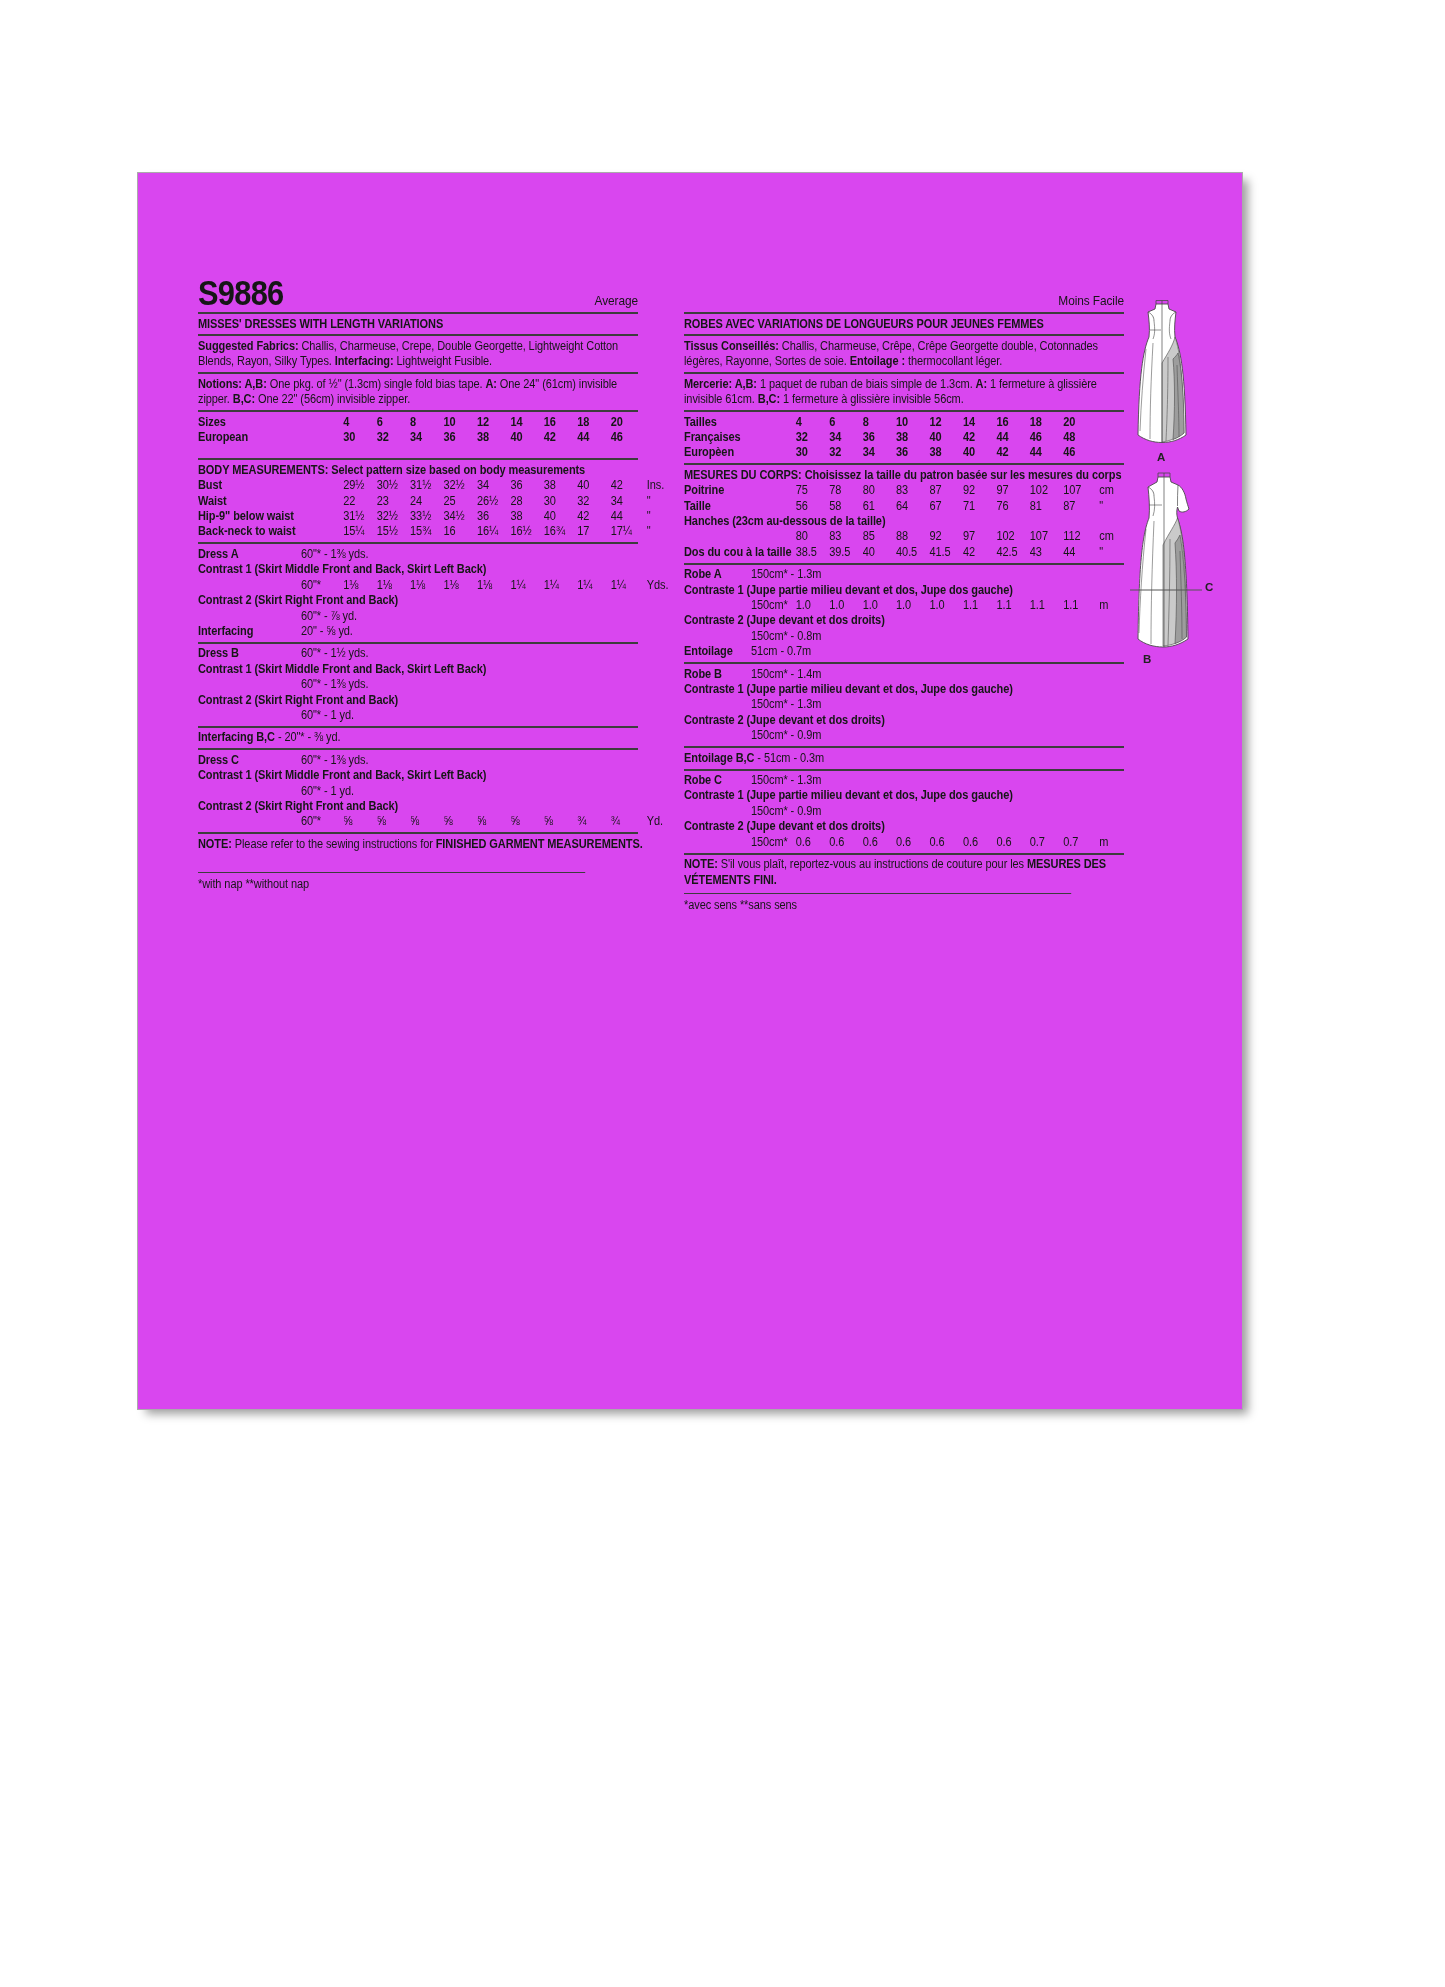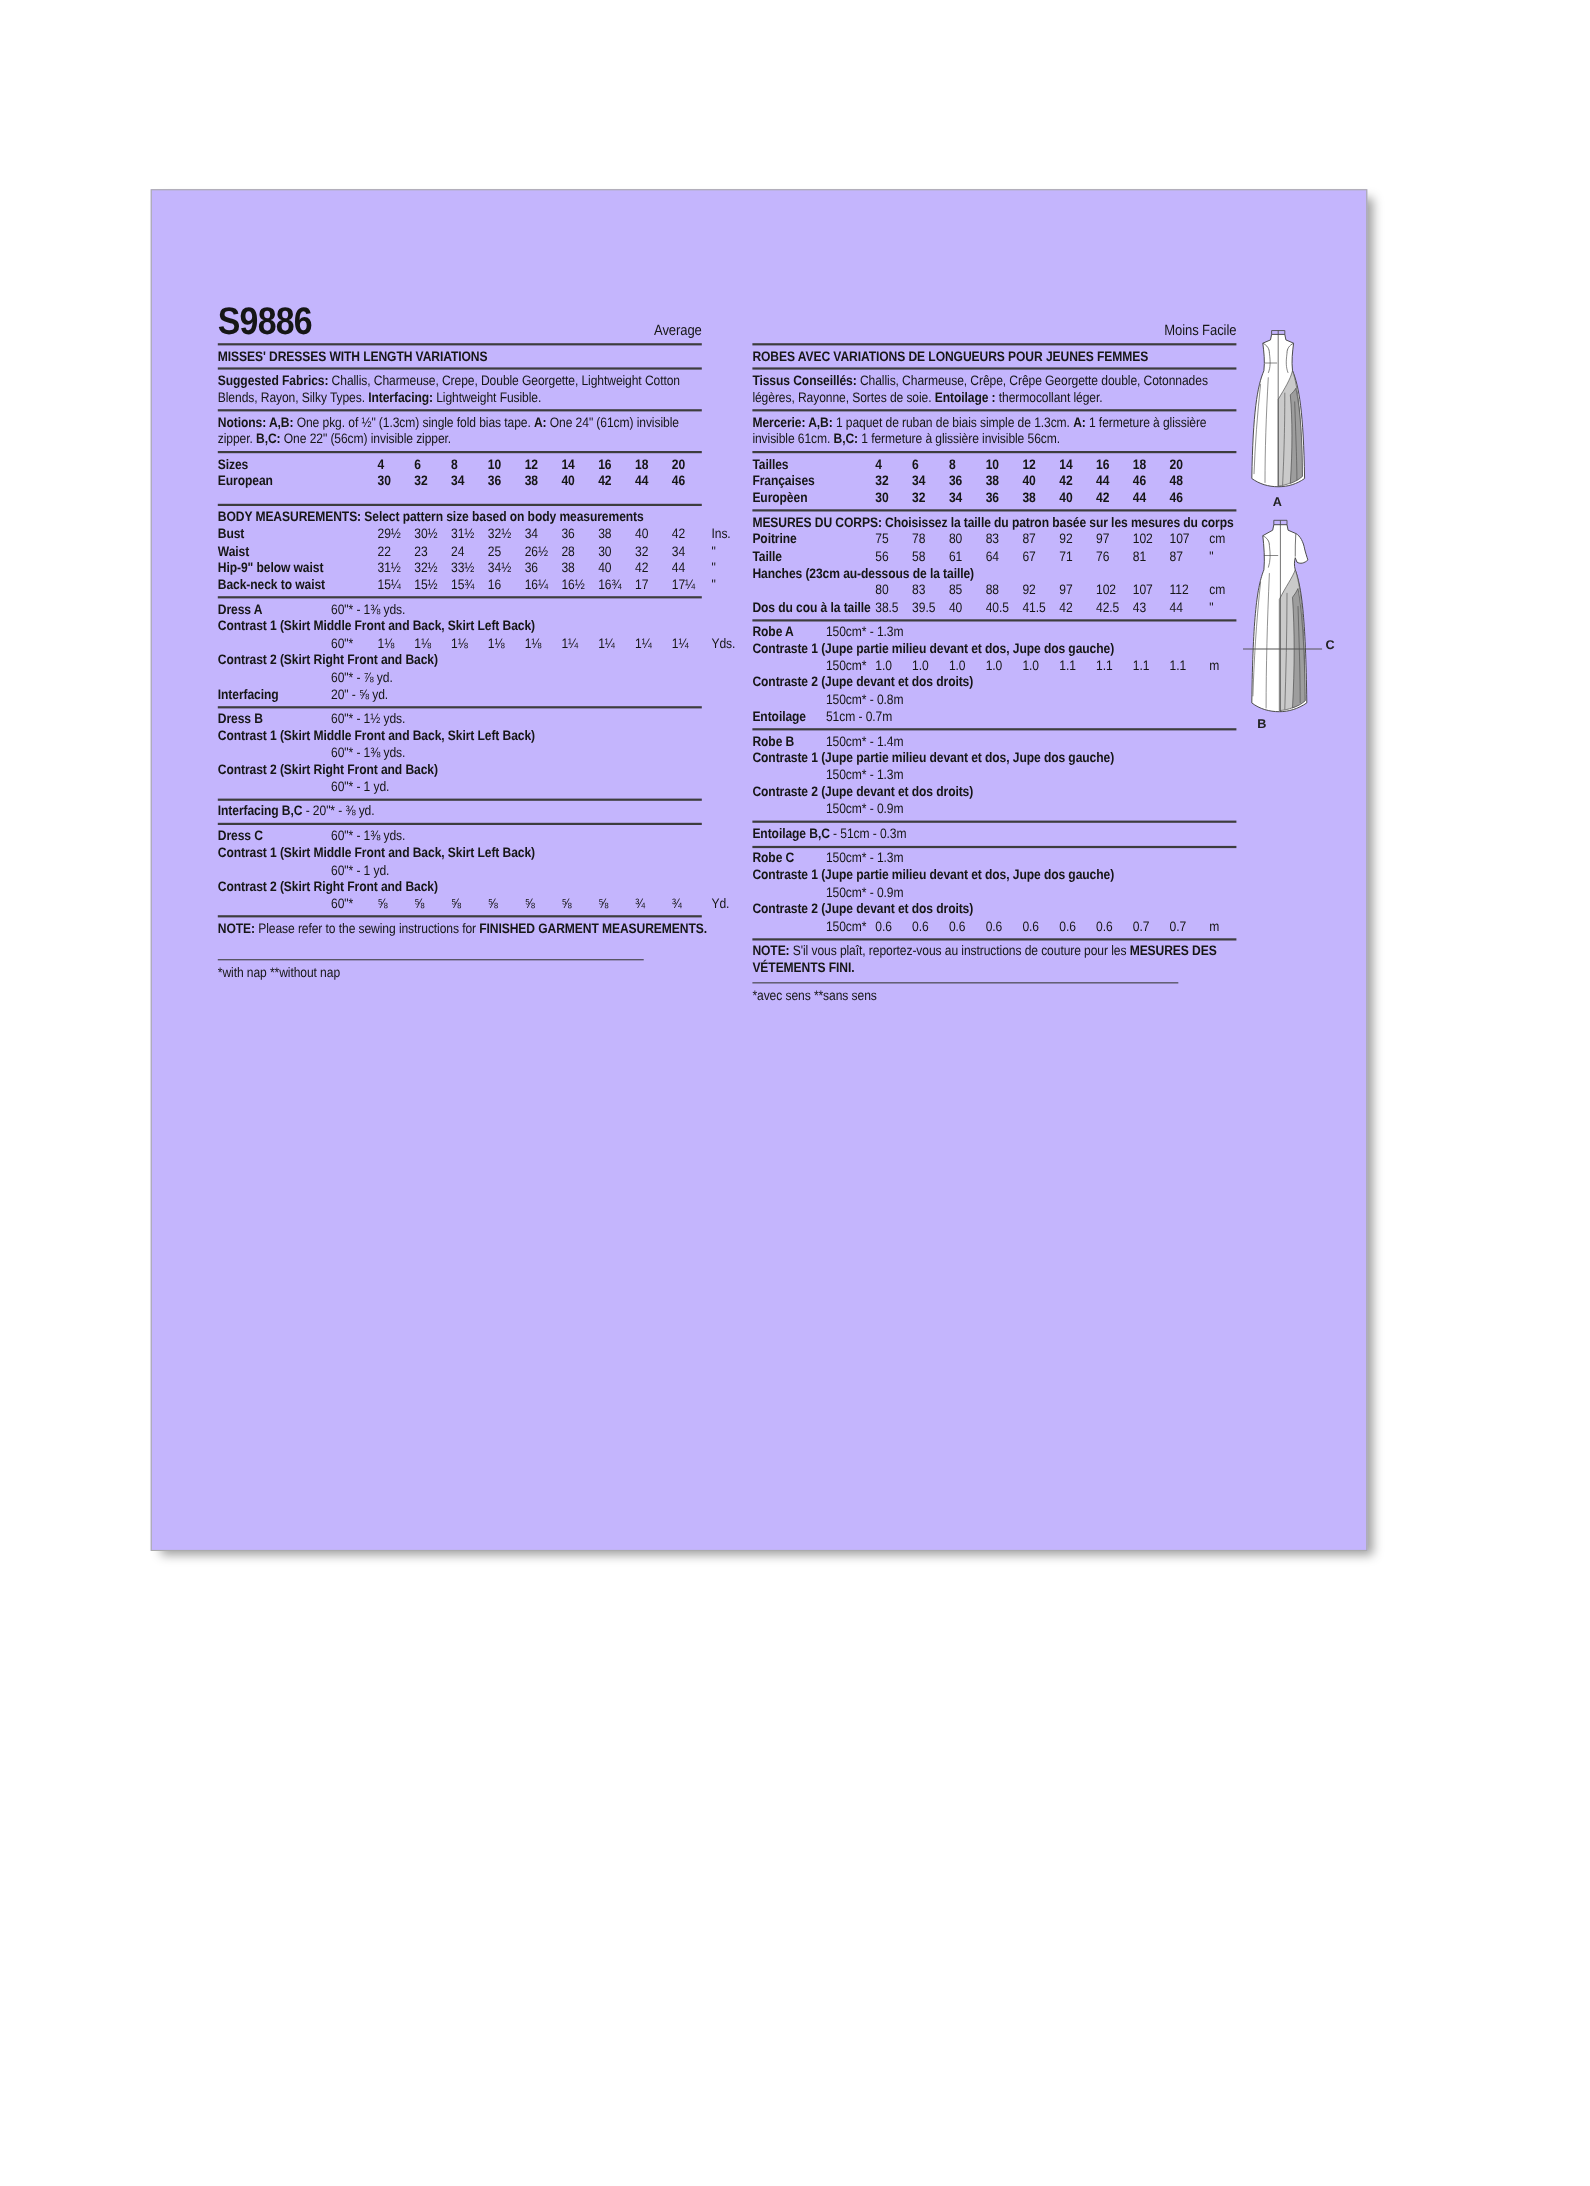--- a/index.html
+++ b/index.html
@@ -1,18 +1,18 @@
 <!DOCTYPE html>
 <html><head>
 <meta charset="utf-8">
 <style>
   html,body{margin:0;padding:0;background:#ffffff;}
   .canvas{position:relative;width:1445px;height:1987px;background:#fff;overflow:hidden;
           font-family:"Liberation Sans",sans-serif;color:#161616;}
-  .page{position:absolute;left:137px;top:172px;width:1104px;height:1236px;background:#c4b5fd;
+  .page{position:absolute;left:137px;top:172px;width:1104px;height:1236px;background:#d946ef;
         border:1px solid #ababab;box-shadow:7px 6px 9px -2px rgba(0,0,0,.38);}
   .col{position:absolute;top:96px;width:500px;transform:scaleX(.88);transform-origin:0 0;
        font-size:12.5px;line-height:15.4px;letter-spacing:-.1px;}
   .col-en{left:60px}
   .col-fr{left:546px}
   .hdr{display:flex;justify-content:space-between;align-items:flex-end;height:40px;margin-bottom:3px}
   .pnum{font-size:35px;font-weight:bold;letter-spacing:-.8px;line-height:33px}
   .diff{font-size:13.5px;line-height:16px}
   .rule{border-top:2px solid #3d3d3d;margin:2.5px 0;height:0}
   .ttl{font-weight:bold;white-space:nowrap}

